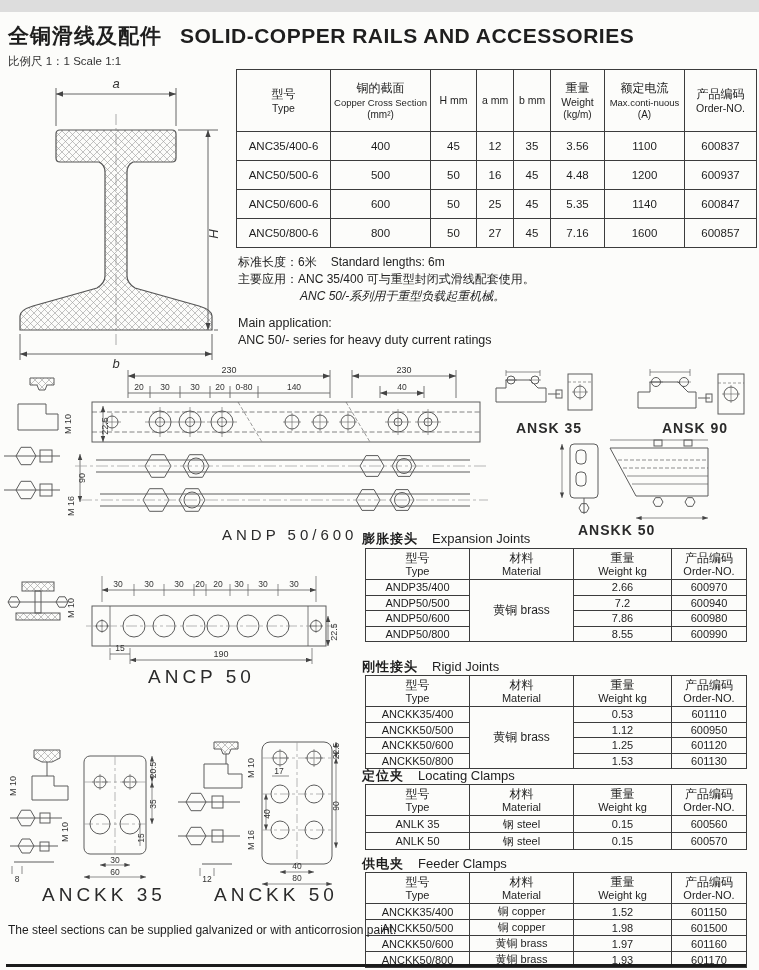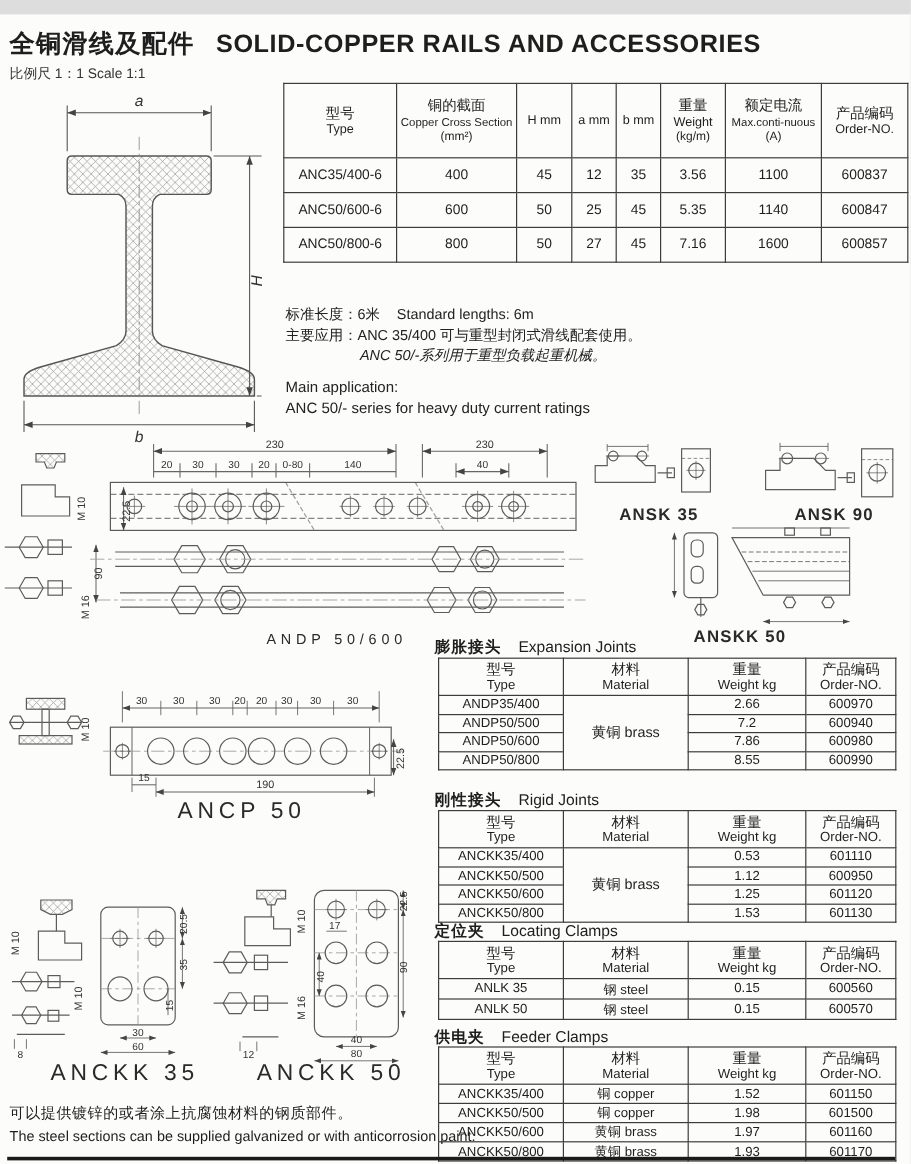--- a/index.html
+++ b/index.html
@@ -36,21 +36,21 @@
   .sec-head .zh { font-weight:bold; letter-spacing:1px; }
   .sec-head .en { margin-left:14px; }
 
   .notes { left:238px; top:242px; font-size:12px; line-height:17px; color:#222; }
   .notes .en { font-size:12.5px; }
   .notes .indent { padding-left:62px;font-style:italic; }
   .sp { height:10px; }
 
   .draw-label { color:#2a2a2a; white-space:nowrap; }
   .lab-lg { font-size:19px; letter-spacing:4px; }
-  .lab-md { font-size:12px; letter-spacing:4px;text-align:right; }
+  .lab-md { font-size:15px; letter-spacing:4px;text-align:right; }
   .lab-sm { font-size:14px; letter-spacing:1px;font-weight:bold; }
 
   .footer-note { left:8px; top:908px; }
   .footer-note .zh { font-size:12.5px; letter-spacing:.5px; }
   .footer-note .en { font-size:12px; margin-top:3px; }
   .bottom-rule { left:6px; top:952px; width:740px; height:3px; background:#1b1b1b; }
 
   svg text { font-family:"Liberation Sans", sans-serif; fill:#333; }
   .dimt { font-size:9px; }
   .dims { font-size:8.5px; }
@@ -143,20 +143,30 @@
     </tr>
     <tr>
           <td>ANC35/400-6</td>
           <td>400</td>
           <td>45</td>
           <td>12</td>
           <td>35</td>
           <td>3.56</td>
           <td>1100</td>
           <td>600837</td>
+        </tr>
+    <tr>
+          <td>ANC50/500-6</td>
+          <td>500</td>
+          <td>50</td>
+          <td>16</td>
+          <td>45</td>
+          <td>4.48</td>
+          <td>1200</td>
+          <td>600937</td>
         </tr>
     <tr>
           <td>ANC50/600-6</td>
           <td>600</td>
           <td>50</td>
           <td>25</td>
           <td>45</td>
           <td>5.35</td>
           <td>1140</td>
           <td>600847</td>
@@ -700,18 +710,17 @@
     <tr>
           <td>ANCKK50/800</td>
           <td>黄铜 brass</td>
           <td>1.93</td>
           <td>601170</td>
         </tr>
   </tbody>
     </table>
 
   <div class="abs footer-note">
-    <div class="zh">可以提供镀锌的或者涂上抗腐蚀材料的钢质部件。</div>
     <div class="en">The steel sections can be supplied galvanized or with anticorrosion paint.</div>
   </div>
   <div class="abs bottom-rule"></div>
 
 </div>
 
 </body></html>

